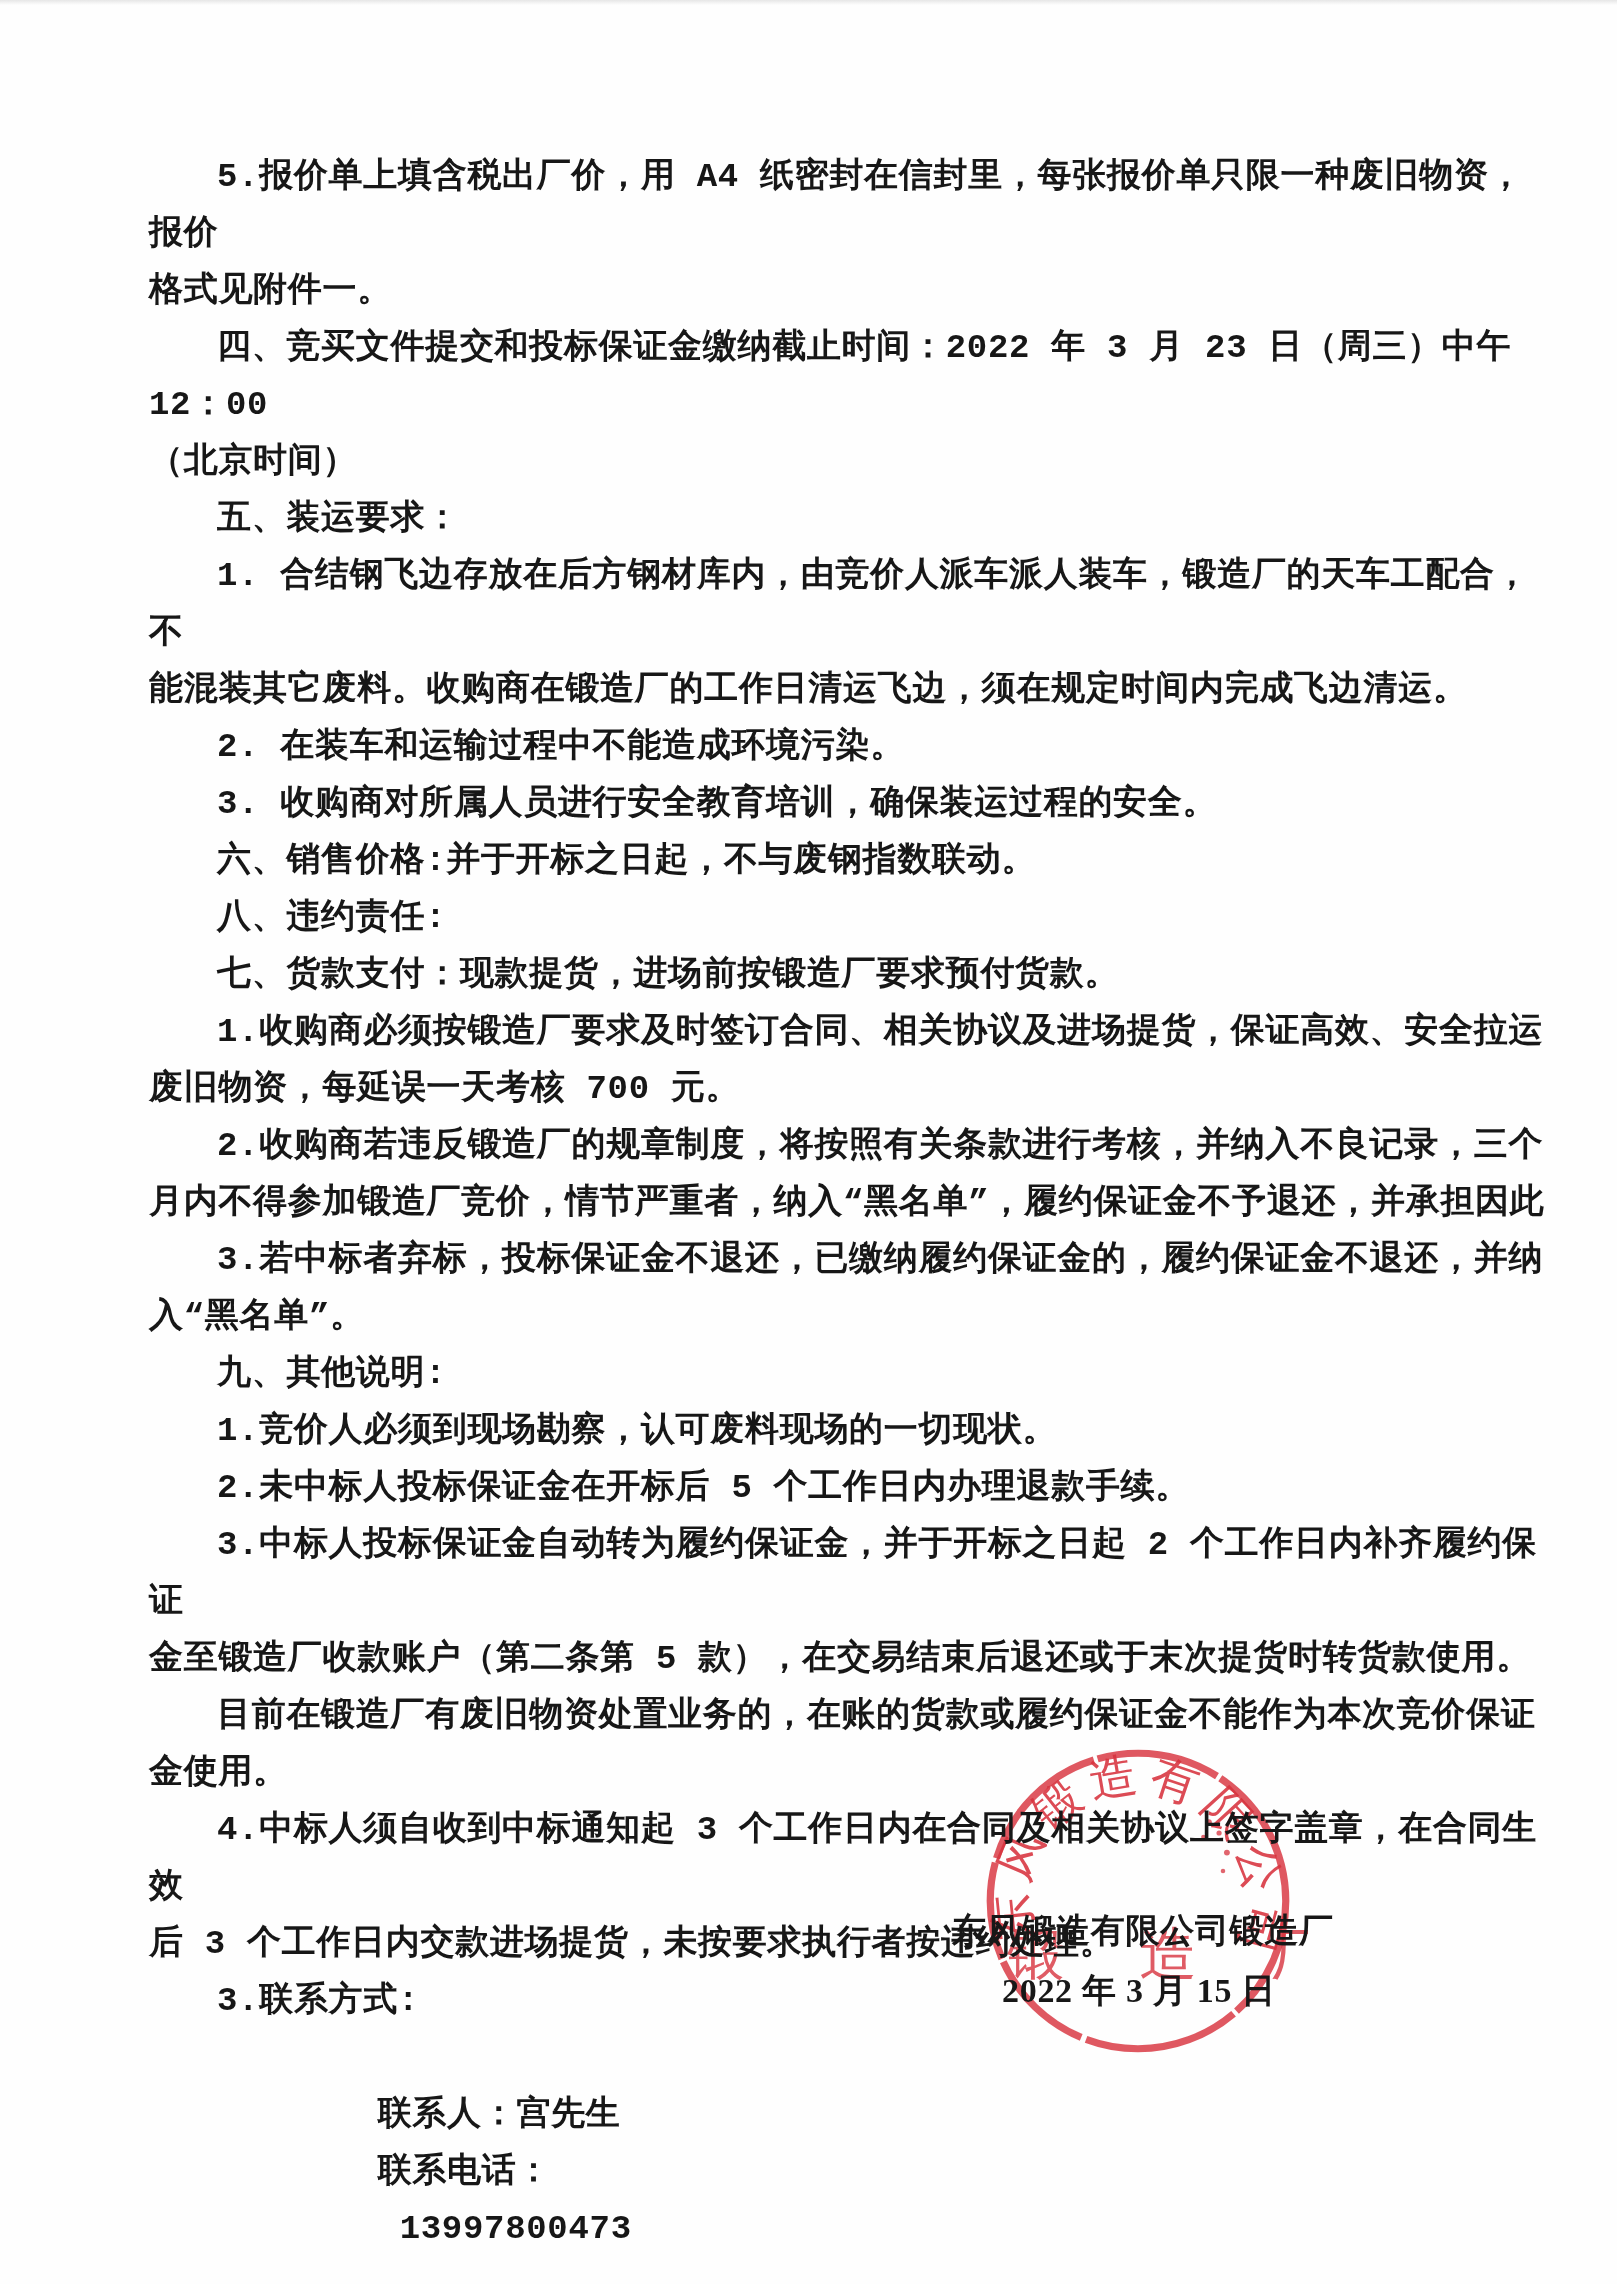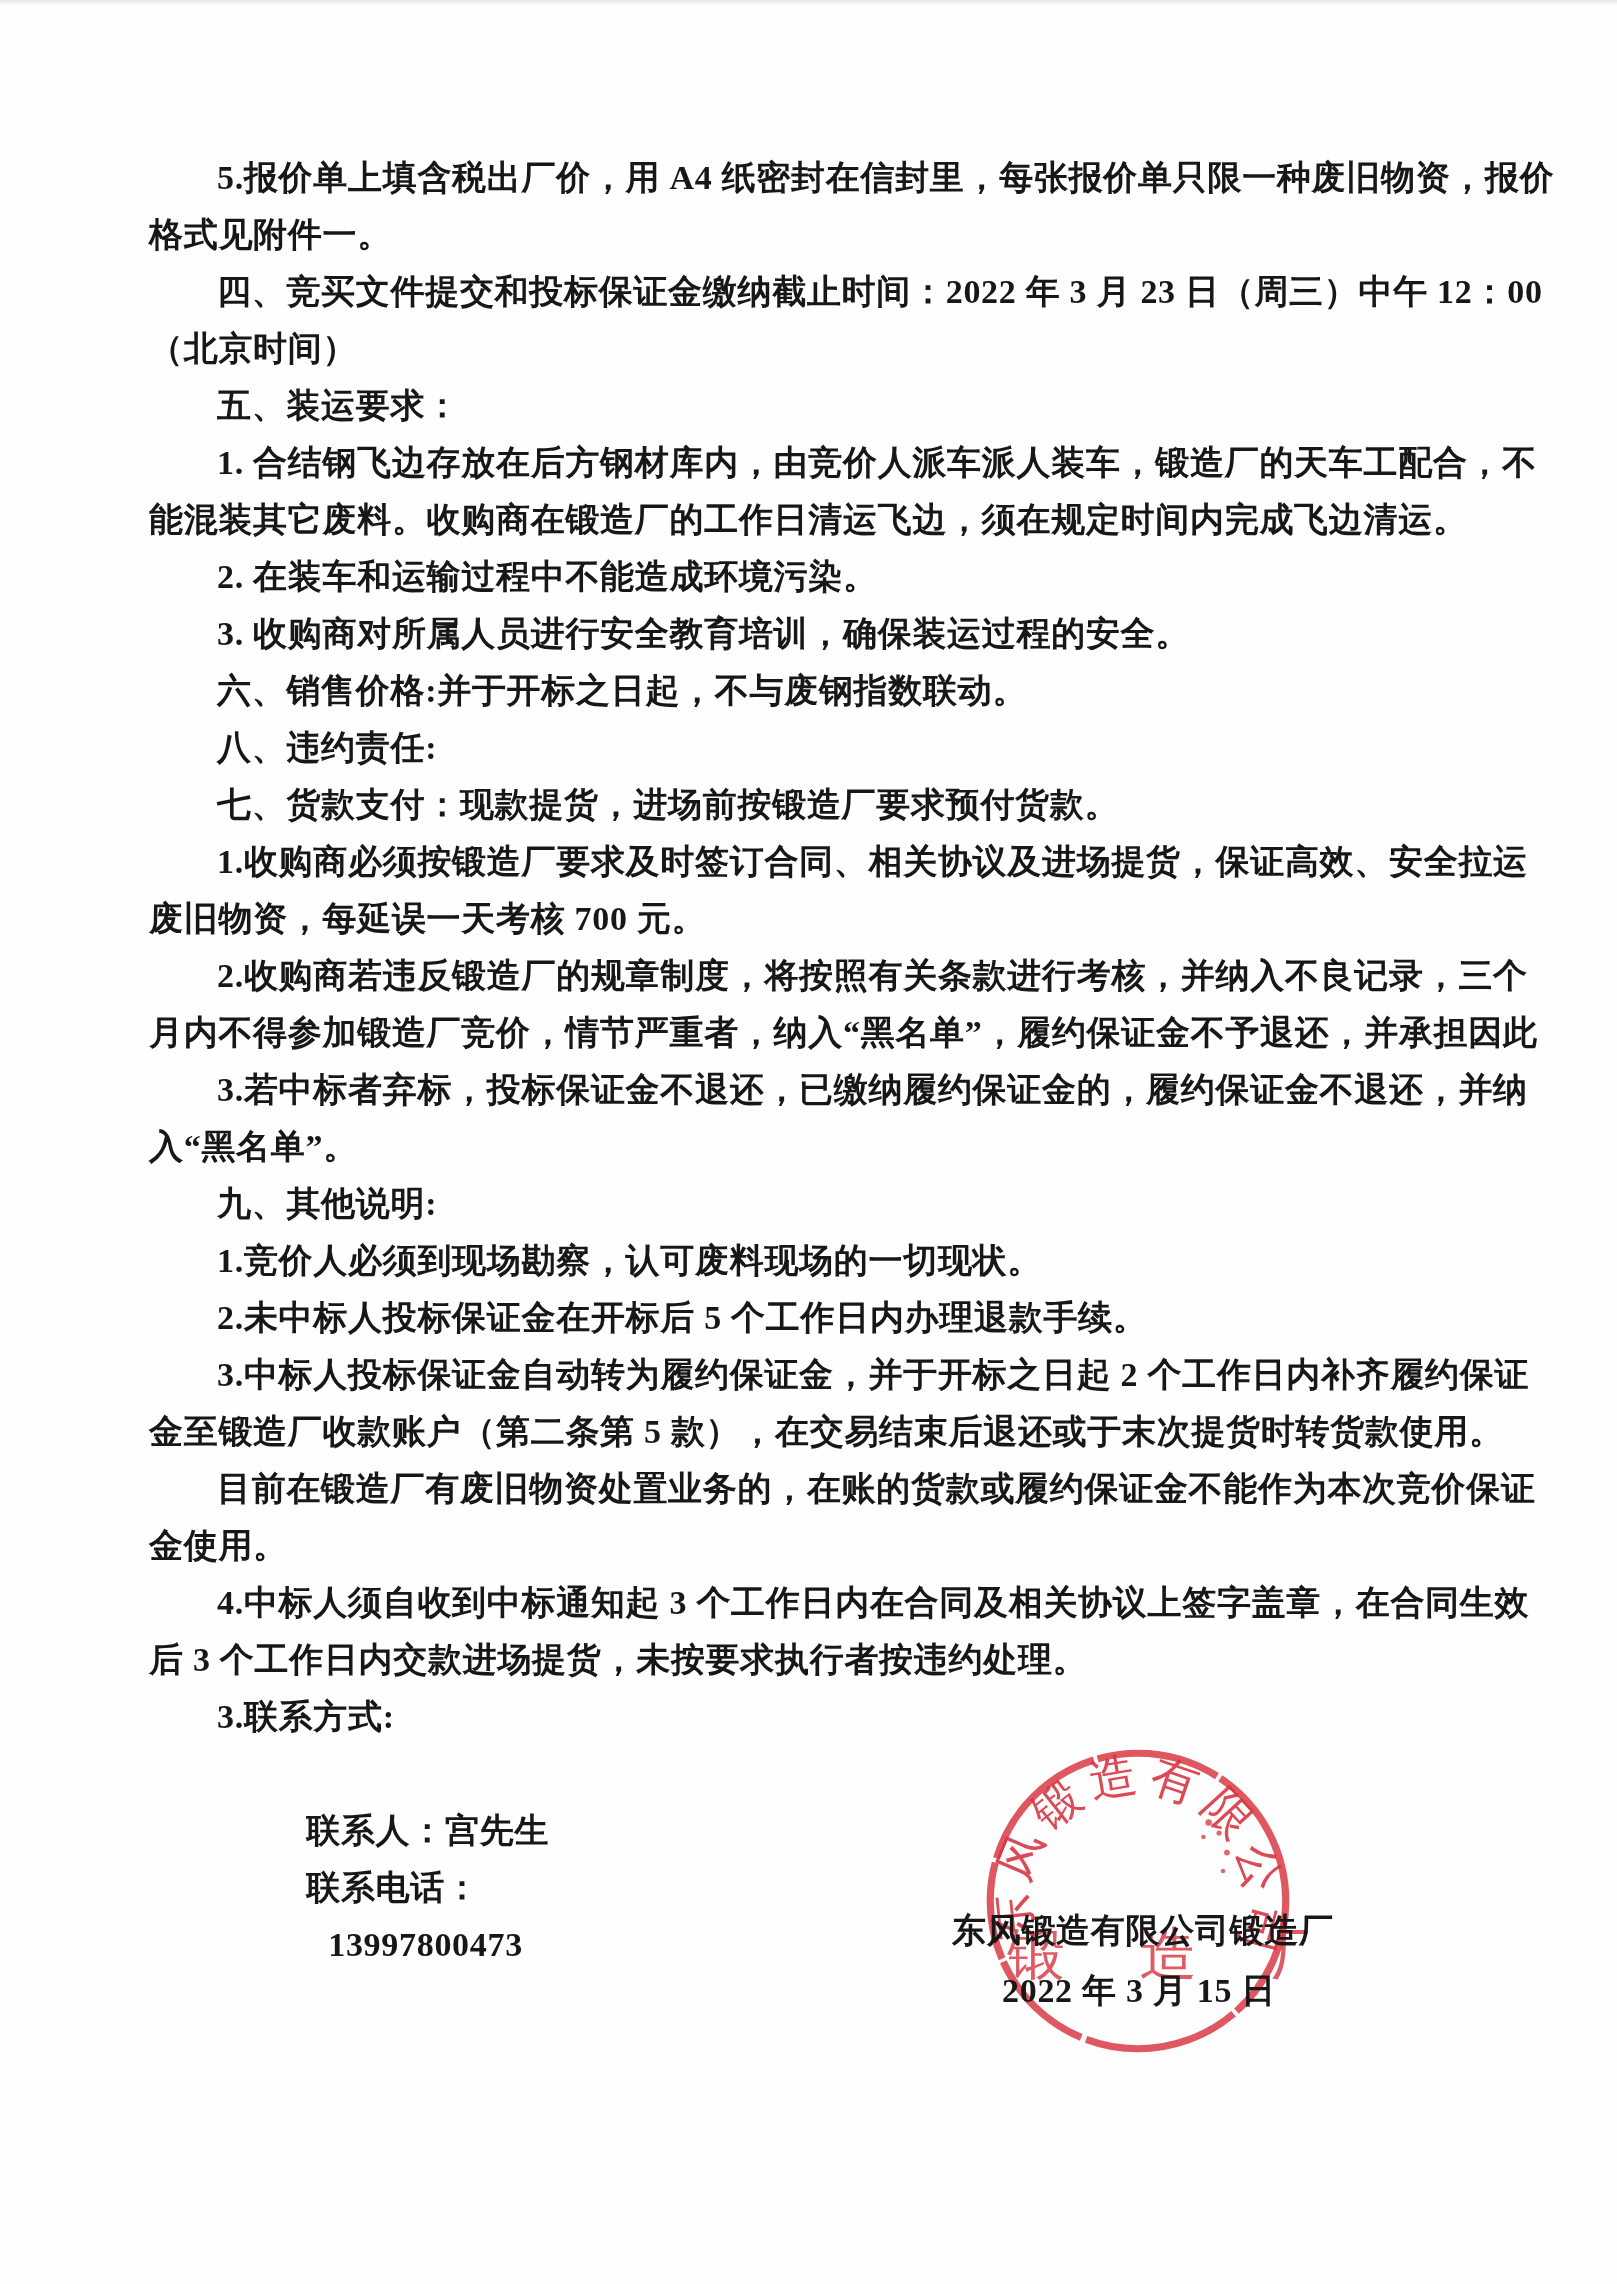--- a/index.html
+++ b/index.html
@@ -22,21 +22,21 @@
   }
   .text-block {
     position: absolute;
     left: 149px; top: 149px; width: 1407px;
     font-size: 34px;
     line-height: 57px;
     font-weight: 600;
     letter-spacing: 0.7px;
     z-index: 3;
   }
-  .line { white-space: pre-wrap; }
+  .line { white-space: pre-wrap; font-family: Liberation Mono, monospace; }
   .line.indent { text-indent: 68px; }
   .contact { padding-left: 102px; }
   .contact .phone-label { }
   .contact .phone { margin-left: 22px; margin-top: 24px; }
   .sig {
     position: absolute;
     font-size: 34px;
     font-weight: 600;
     color: #171717;
     letter-spacing: 0.7px;

